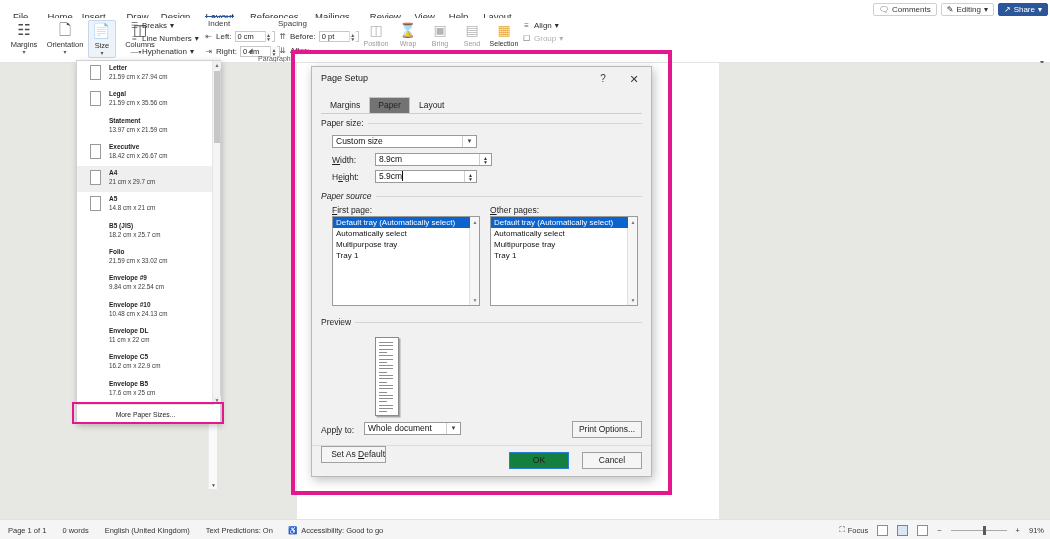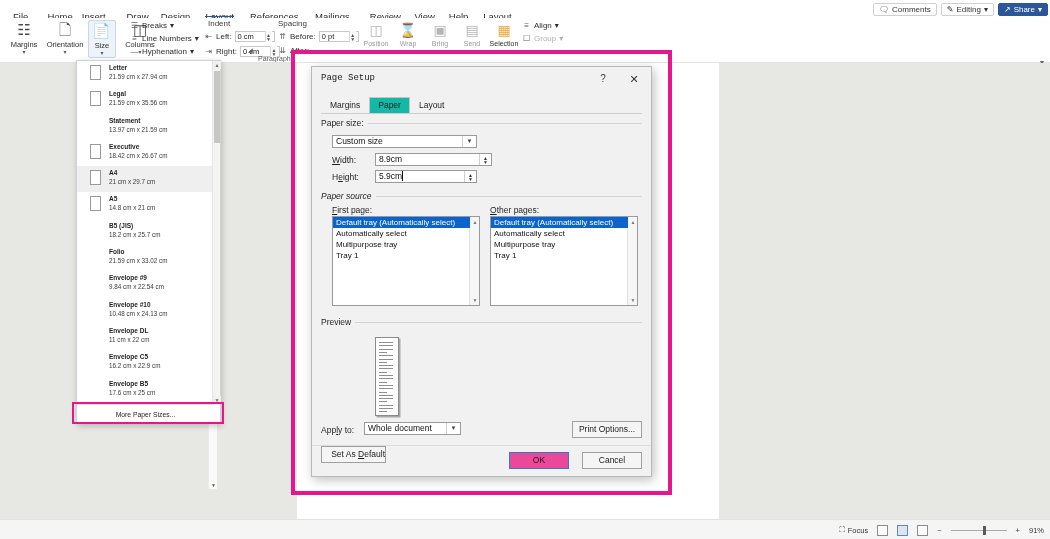--- a/index.html
+++ b/index.html
@@ -107,27 +107,27 @@
     border:4px solid #e5178f; pointer-events:none; z-index:40;
   }
 
   
   #dialog {
     position:absolute; left:311px; top:66px; width:341px; height:411px;
     background:#f1f1f1; border:1px solid #b9b9b9; box-shadow:2px 3px 10px rgba(0,0,0,.25);
     z-index:30; font-size:8.5px; color:#1f1f1f;
   }
   #dlg-title { position:absolute; left:0; top:0; width:100%; height:24px; background:#f1f1f1; }
-  #dlg-title .t { position:absolute; left:9px; top:6px; font-size:9px; color:#1a1a1a;font-family:Liberation Mono, monospace; }
+  #dlg-title .t { position:absolute; left:9px; top:6px; font-size:9px; color:#1a1a1a; }
   #dlg-help { position:absolute; right:40px; top:4px; width:16px; height:16px; text-align:center; line-height:16px; font-size:10px; color:#3a3a3a; }
   #dlg-close { position:absolute; right:8px; top:4px; width:18px; height:16px; text-align:center; line-height:16px; font-size:11px; color:#3a3a3a; }
 
   #dlg-tabs { position:absolute; left:9px; top:30px; height:16px; display:flex; }
   .dtab { height:16px; line-height:15px; padding:0 8px; font-size:8.5px; color:#1f1f1f; border:1px solid transparent; border-bottom:none; }
-  .dtab.active { background:#14b8a6; border-color:#c5c5c5; }
+  .dtab.active { background:#737373; border-color:#c5c5c5; }
   #dlg-tabline { position:absolute; left:9px; top:45.5px; right:9px; height:1px; background:#cdcdcd; }
 
   .sect-label { position:absolute; font-size:8.5px; color:#1f1f1f; background:#f1f1f1; padding-right:4px; z-index:2;}
   .sect-rule { position:absolute; height:1px; background:#d4d4d4; }
 
   .inp {
     position:absolute; border:1px solid #9a9a9a; background:#fff; height:13px;
     font-size:8.5px; color:#111; line-height:11px; padding:0 3px;
   }
   .combo-arrow {
@@ -150,21 +150,21 @@
     position:absolute; left:63px; top:12px; width:24px; height:79px;
     background:#ffffff; border:1px solid #8a8a8a; box-shadow:1.5px 1.5px 0 rgba(0,0,0,.30);
     overflow:hidden;
   }
   .pvline { position:absolute; left:3px; height:1px; background:#8f8f8f; }
 
   .dbtn {
     position:absolute; height:17px; line-height:15px; text-align:center;
     border:1px solid #a0a0a0; background:#f5f5f5; font-size:8.5px; color:#1b1b1b;
   }
-  .dbtn.primary { border:1.5px solid #2b7cd3; background:#ec4899; }
+  .dbtn.primary { border:1.5px solid #2b7cd3; background:#15803d; }
   #dlg-footline { position:absolute; left:0; right:0; bottom:30px; height:1px; background:#dcdcdc; }
 
   
   #statusbar {
     position:absolute; left:0; bottom:0; width:1050px; height:20px;
     background:#f5f5f5; border-top:1px solid #e2e2e2; font-size:7.5px; color:#333;
   }
   #status-left { position:absolute; left:8px; top:0; height:20px; display:flex; align-items:center; gap:16px; }
   #status-right { position:absolute; right:6px; top:0; height:20px; display:flex; align-items:center; gap:9px; }
   .viewbtn { width:11px; height:11px; border:1px solid #8d8d8d; background:#fff; display:inline-block; }
@@ -524,20 +524,30 @@
   <div id="dlg-footline"></div>
 
   <div class="dbtn" style="left:9px;bottom:13px;width:65px;text-align:right;">
     Set As <span style="text-decoration:underline;">D</span>efault
   </div>
   <div class="dbtn primary" style="right:82px;bottom:7px;width:60px;">OK</div>
   <div class="dbtn" style="right:9px;bottom:7px;width:60px;">Cancel</div>
 </div>
 
 <div id="statusbar">
+  <div id="status-left">
+    <span>Page 1 of 1</span>
+    <span>0 words</span>
+    <span>English (United Kingdom)</span>
+    <span>Text Predictions: On</span>
+    <span style="display:flex;align-items:center;gap:3px;">
+      <span>♿</span>
+      <span>Accessibility: Good to go</span>
+    </span>
+  </div>
   <div id="status-right">
     <span style="display:flex;align-items:center;gap:3px;">
       <span>⛶</span>
       <span>Focus</span>
     </span>
     <span class="viewbtn"></span>
     <span class="viewbtn act"></span>
     <span class="viewbtn"></span>
     <span>−</span>
     <span id="zslider">

